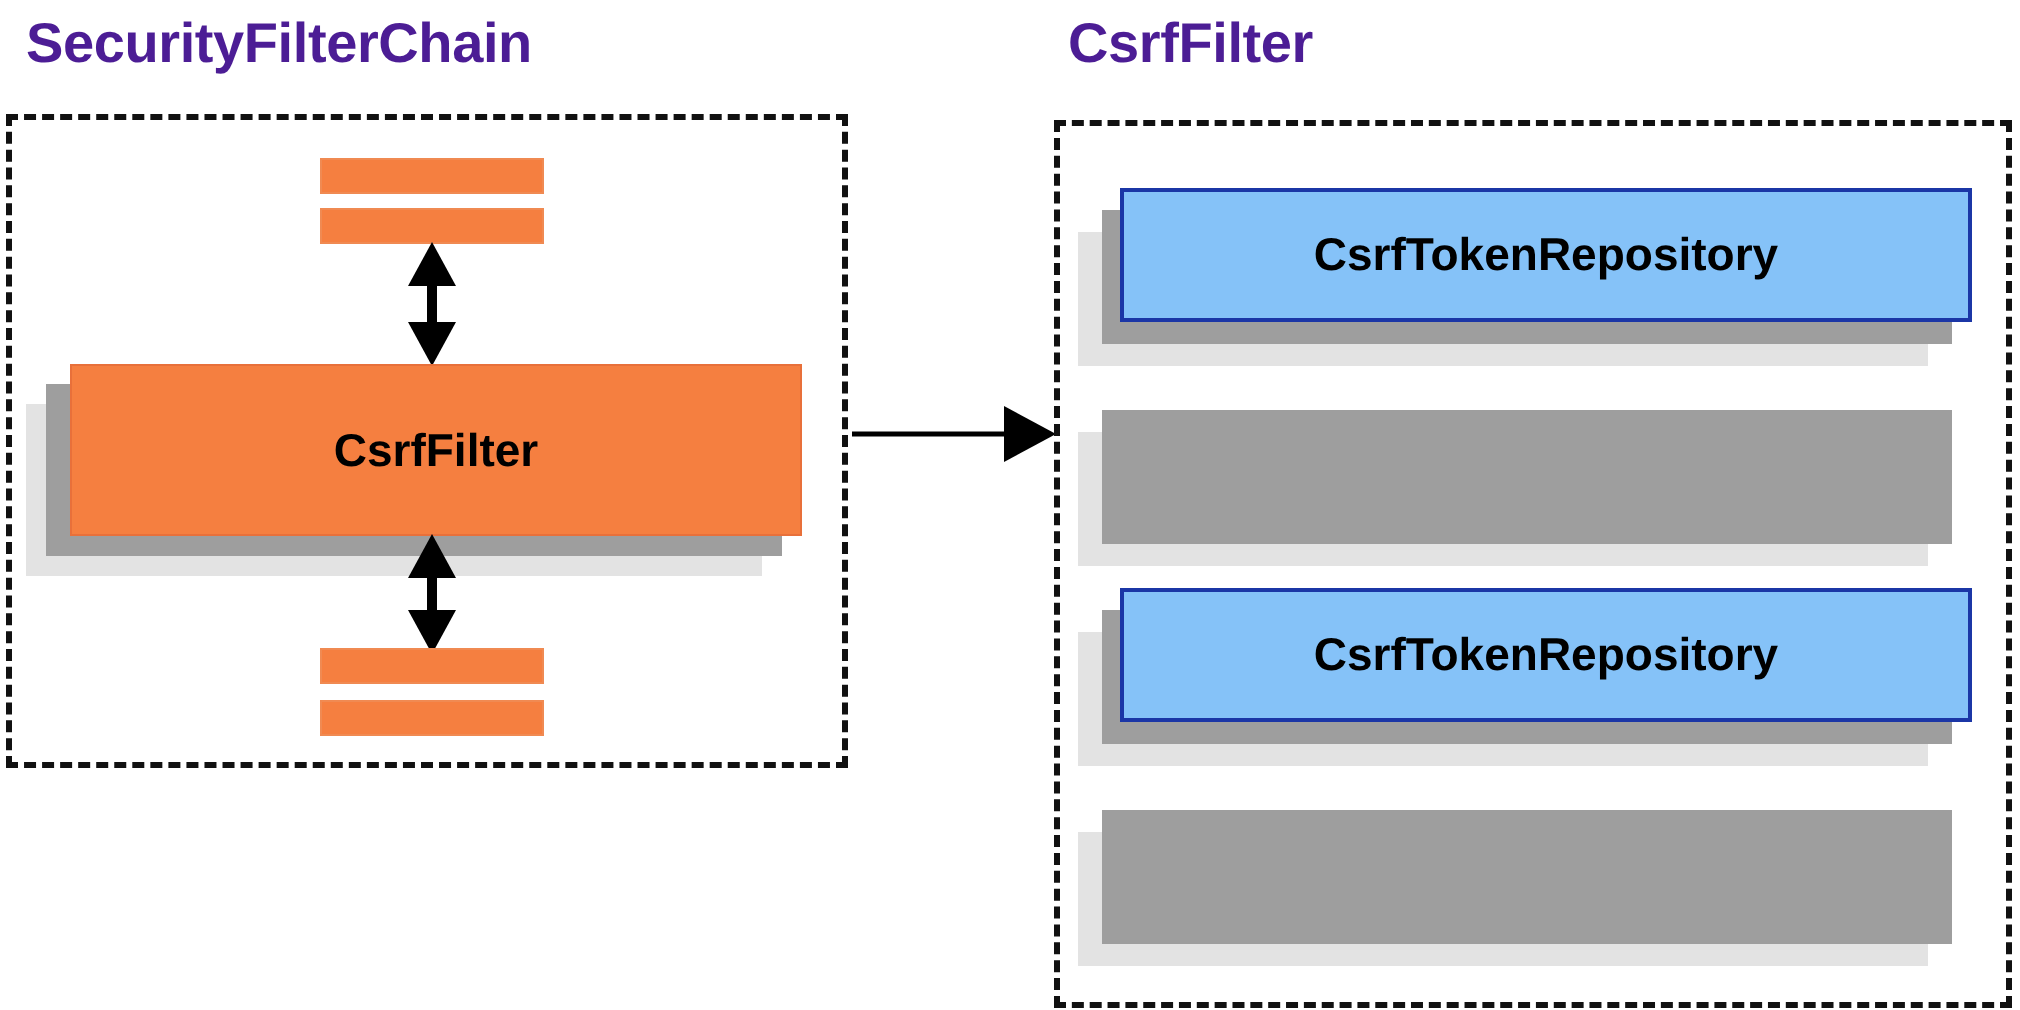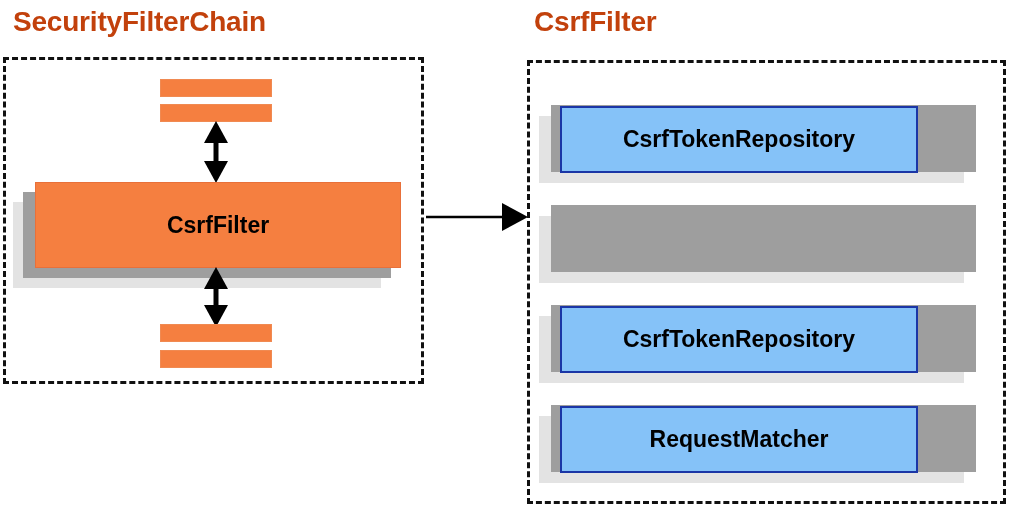--- a/index.html
+++ b/index.html
@@ -12,21 +12,21 @@
     height: 505px;
     position: relative;
     overflow: hidden;
     font-family: "Liberation Sans", sans-serif;
   }
 
   .panel-title {
     position: absolute;
     font-size: 28px;
     font-weight: bold;
-    color: #c2410c;
+    color: #4c1d95;
     letter-spacing: -0.2px;
     white-space: nowrap;
     line-height: 1;
   }
   #title-left  { left: 13px;  top: 8px; }
   #title-right { left: 534px; top: 8px; }
 
   
   .dashed-box {
     position: absolute;
@@ -68,21 +68,21 @@
     left: 22px; top: 0px; width: 366px; height: 86px;
     background: #f57f40;
     border: 1px solid #e8703a;
   }
 
   
   .blue-card { left: 539px; width: 447px; height: 89px; }
   .blue-card .plate-light { left: 0px;  top: 22px; width: 425px; height: 67px; }
   .blue-card .plate-dark  { left: 12px; top: 11px; width: 425px; height: 67px; }
   .blue-card .face {
-    left: 21px; top: 12px; width: 358px; height: 67px;
+    left: 21px; top: 0px; width: 426px; height: 67px;
     background: #85c2f8;
     border: 2px solid #1b36a6;
   }
   #blue-card-0 { top: 94px; }
   #blue-card-1 { top: 194px; }
   #blue-card-2 { top: 294px; }
   #blue-card-3 { top: 394px; }
 
   
   .filter-bar {
@@ -159,14 +159,13 @@
 
 <div id="blue-card-2" class="card blue-card">
   <div class="plate-light"></div>
   <div class="plate-dark"></div>
   <div class="face">CsrfTokenRepository</div>
 </div>
 
 <div id="blue-card-3" class="card blue-card">
   <div class="plate-light"></div>
   <div class="plate-dark"></div>
-  <div class="face">RequestMatcher</div>
 </div>
 
 </body></html>

